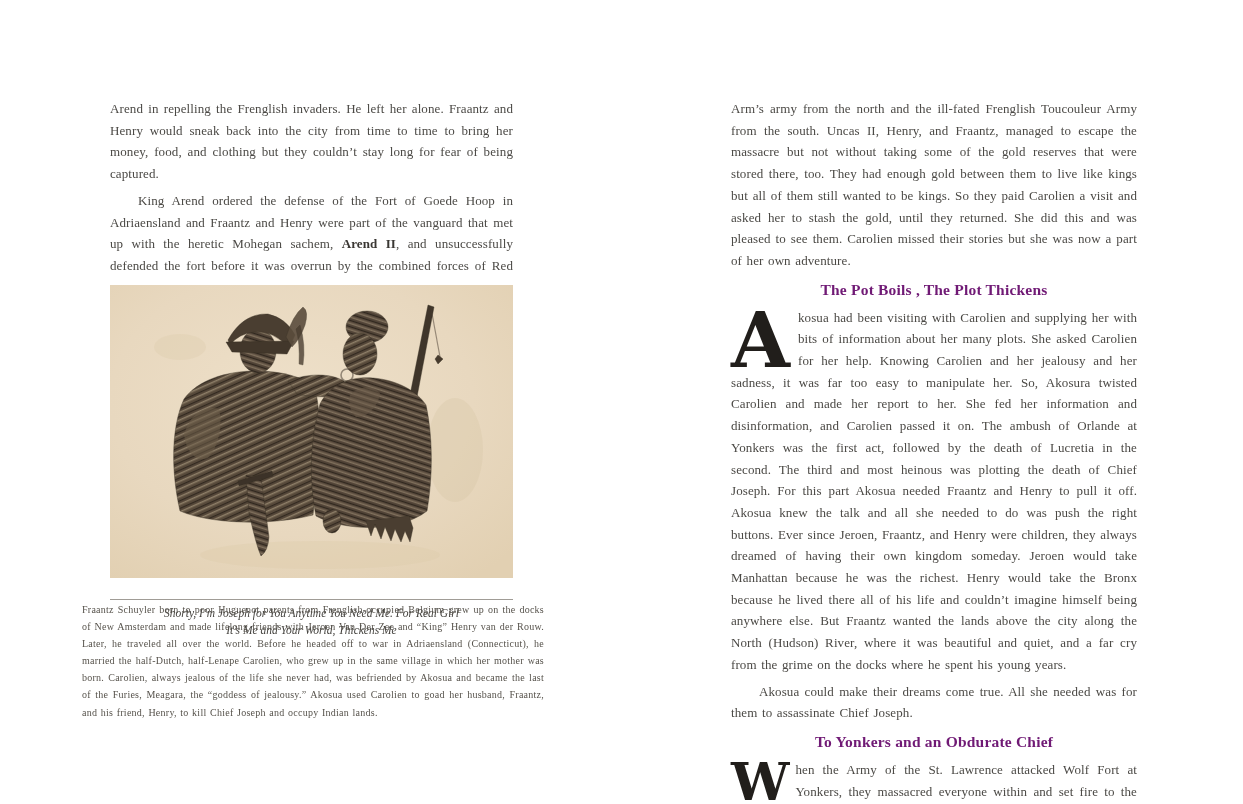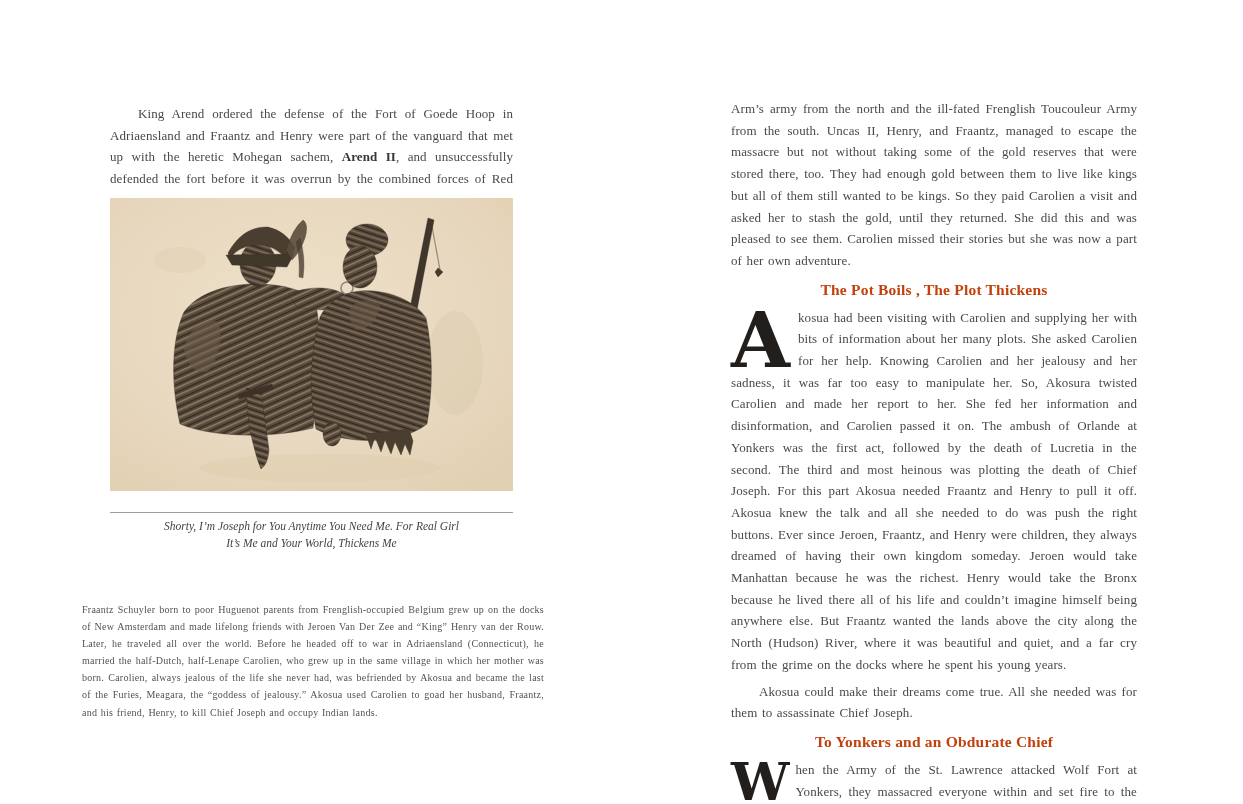--- a/index.html
+++ b/index.html
@@ -14,21 +14,21 @@
   p.body{
     margin:0;font-size:13px;line-height:21.7px;text-align:justify;
     letter-spacing:0.1px;word-spacing:1.2px;color:#4b4945;
   }
   p.indent{text-indent:28px;margin-top:5px;}
   p.fill-last{text-align-last:justify;}
   .bold{font-weight:bold;color:#3a3733;}
   .ital{}
   h2.section{
     margin:7px 0 6px 0;text-align:center;font-size:15.5px;line-height:22px;
-    font-weight:bold;color:#c2410c;letter-spacing:0.2px;
+    font-weight:bold;color:#701a75;letter-spacing:0.2px;
   }
   .dropcap{
     float:left;font-weight:bold;color:#211e1b;
     font-family:"DejaVu Serif","Liberation Serif",serif;
   }
   .dropcap-a{font-size:76px;line-height:62px;height:62px;margin:3px 8px 0 0;}
   .dropcap-w{font-size:52px;line-height:42px;height:44px;margin:2px 6px 0 0;}
   .figure{margin-top:8px;width:403px;height:293px;display:block;}
   .caption-rule{border:none;border-top:1px solid #a09c96;margin:21px 0 5px 0;height:0;}
   .caption{
@@ -44,20 +44,21 @@
     position:absolute;top:802px;font-size:11px;color:#696661;text-align:center;
   }
   .pagenum-left{left:110px;width:403px;}
   .pagenum-right{left:731px;width:406px;}
   .clearfix::after{content:"";display:block;clear:both;}
 </style>
 </head>
 <body>
 
 <div class="col col-left">
+  <p class="body">Arend in repelling the Frenglish invaders.  He left her alone.  Fraantz and Henry would sneak back into the city from time to time to bring her money, food, and clothing but they couldn’t stay long for fear of being captured.</p>
   <p class="body indent fill-last"><span>King Arend ordered the defense of the Fort of Goede Hoop in Adriaensland and Fraantz and Henry were part of the vanguard that met up with the heretic Mohegan sachem, </span><span class="bold">Arend II</span><span>, and unsuccessfully defended the fort before it was overrun by the combined forces of Red</span></p>
 
   <svg class="figure" viewBox="0 0 403 293" aria-hidden="true">
     <defs>
       <radialGradient id="paperGrad" cx="45%" cy="40%" r="75%">
         <stop offset="0%" stop-color="#eee0c9"></stop>
         <stop offset="60%" stop-color="#e8d8bf"></stop>
         <stop offset="100%" stop-color="#e2d0b2"></stop>
       </radialGradient>
       <pattern id="etchA" width="7" height="7" patternUnits="userSpaceOnUse" patternTransform="rotate(-24)">

